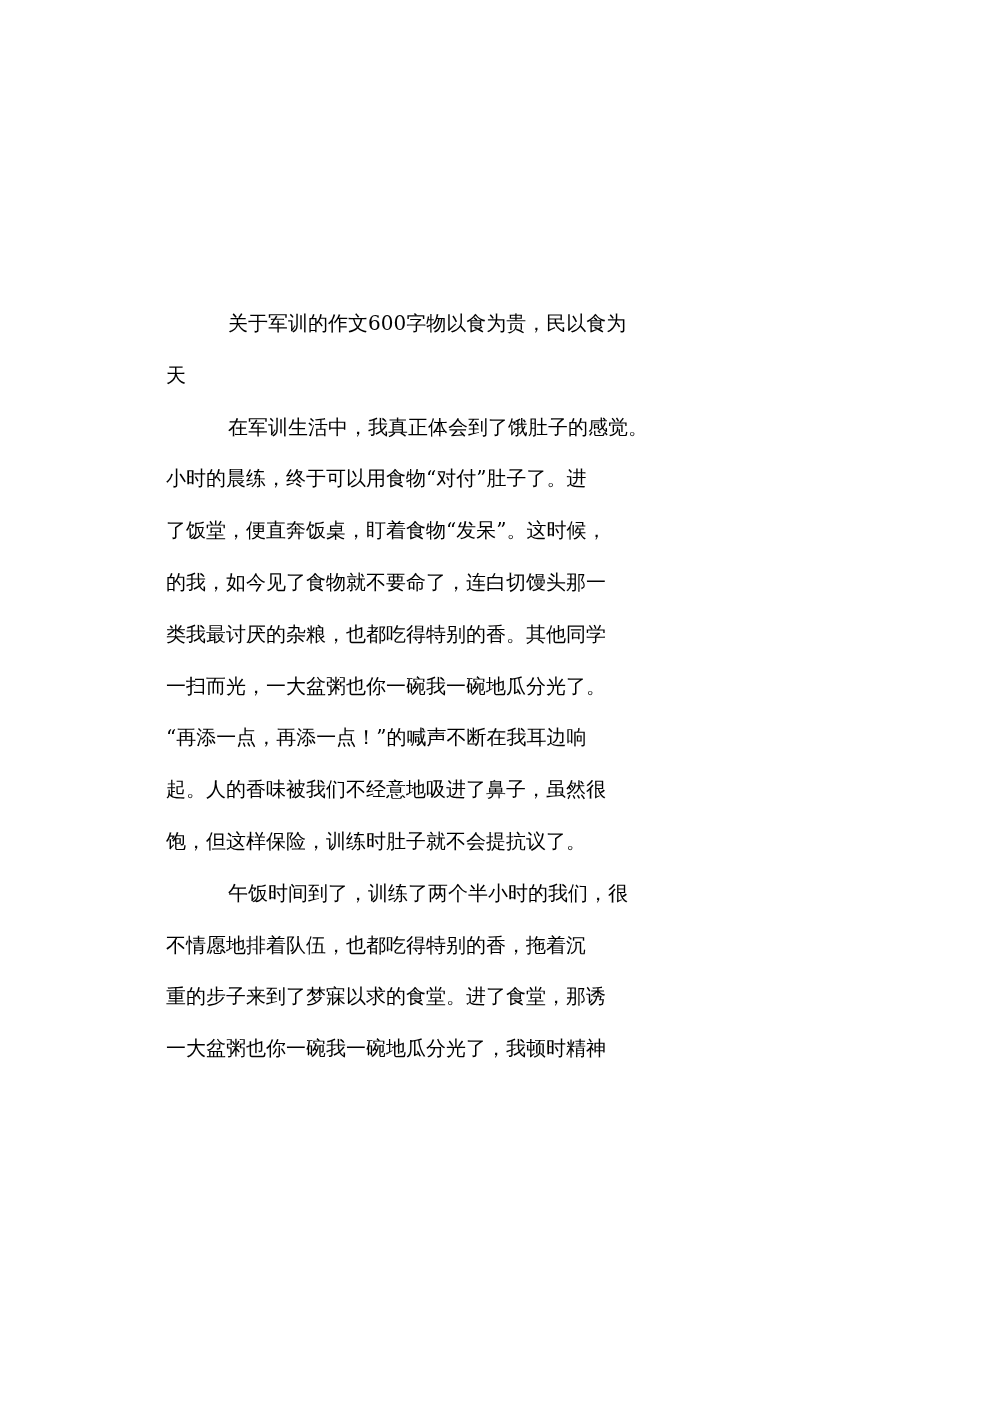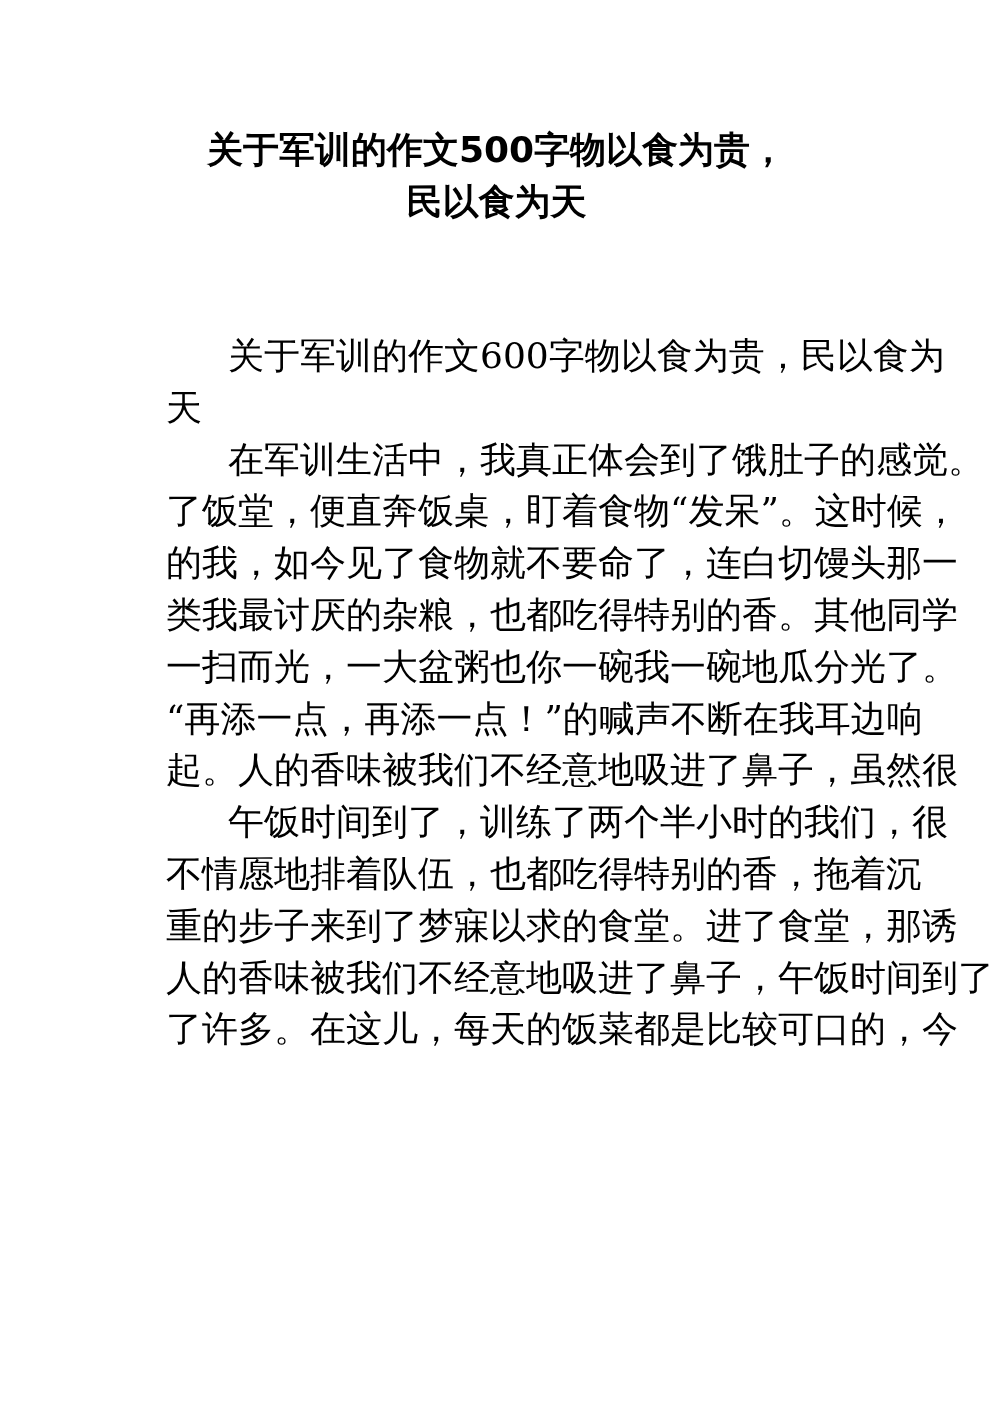--- a/index.html
+++ b/index.html
@@ -37,52 +37,48 @@
     .title .tline {
       display: block;
       white-space: nowrap;
     }
     .body {
       position: absolute;
       left: 166px;
       top: 298px;
       width: 680px;
       font-family: "DejaVu Serif", "Liberation Serif", serif;
-      font-size: 36px;
+      font-size: 20px;
       line-height: 51.8px;
-      margin-top: 32px;
     }
     .line {
       display: block;
       white-space: nowrap;
       height: 51.8px;
       overflow: visible;
     }
     .line.indent {
       padding-left: 62px;
     }
   </style>
 </head>
 <body>
 
 <div class="page">
-  <div class="title">
-    <span class="tline">关于军训的作文500字物以食为贵，</span>
-    <span class="tline">民以食为天</span>
-  </div>
 
   <div class="body">
     <span class="line indent">关于军训的作文600字物以食为贵，民以食为</span>
     <span class="line">天</span>
     <span class="line indent">在军训生活中，我真正体会到了饿肚子的感觉。</span>
+    <span class="line">小时的晨练，终于可以用食物“对付”肚子了。进</span>
     <span class="line">了饭堂，便直奔饭桌，盯着食物“发呆”。这时候，</span>
     <span class="line">的我，如今见了食物就不要命了，连白切馒头那一</span>
     <span class="line">类我最讨厌的杂粮，也都吃得特别的香。其他同学</span>
     <span class="line">一扫而光，一大盆粥也你一碗我一碗地瓜分光了。</span>
     <span class="line">“再添一点，再添一点！”的喊声不断在我耳边响</span>
     <span class="line">起。人的香味被我们不经意地吸进了鼻子，虽然很</span>
+    <span class="line">饱，但这样保险，训练时肚子就不会提抗议了。</span>
     <span class="line indent">午饭时间到了，训练了两个半小时的我们，很</span>
     <span class="line">不情愿地排着队伍，也都吃得特别的香，拖着沉</span>
     <span class="line">重的步子来到了梦寐以求的食堂。进了食堂，那诱</span>
-    <span class="line">人的香味被我们不经意地吸进了鼻子，午饭时间到了</span>
-    <span class="line">了许多。在这儿，每天的饭菜都是比较可口的，今</span>
+    <span class="line">一大盆粥也你一碗我一碗地瓜分光了，我顿时精神</span>
   </div>
 </div>
 
 </body></html>

